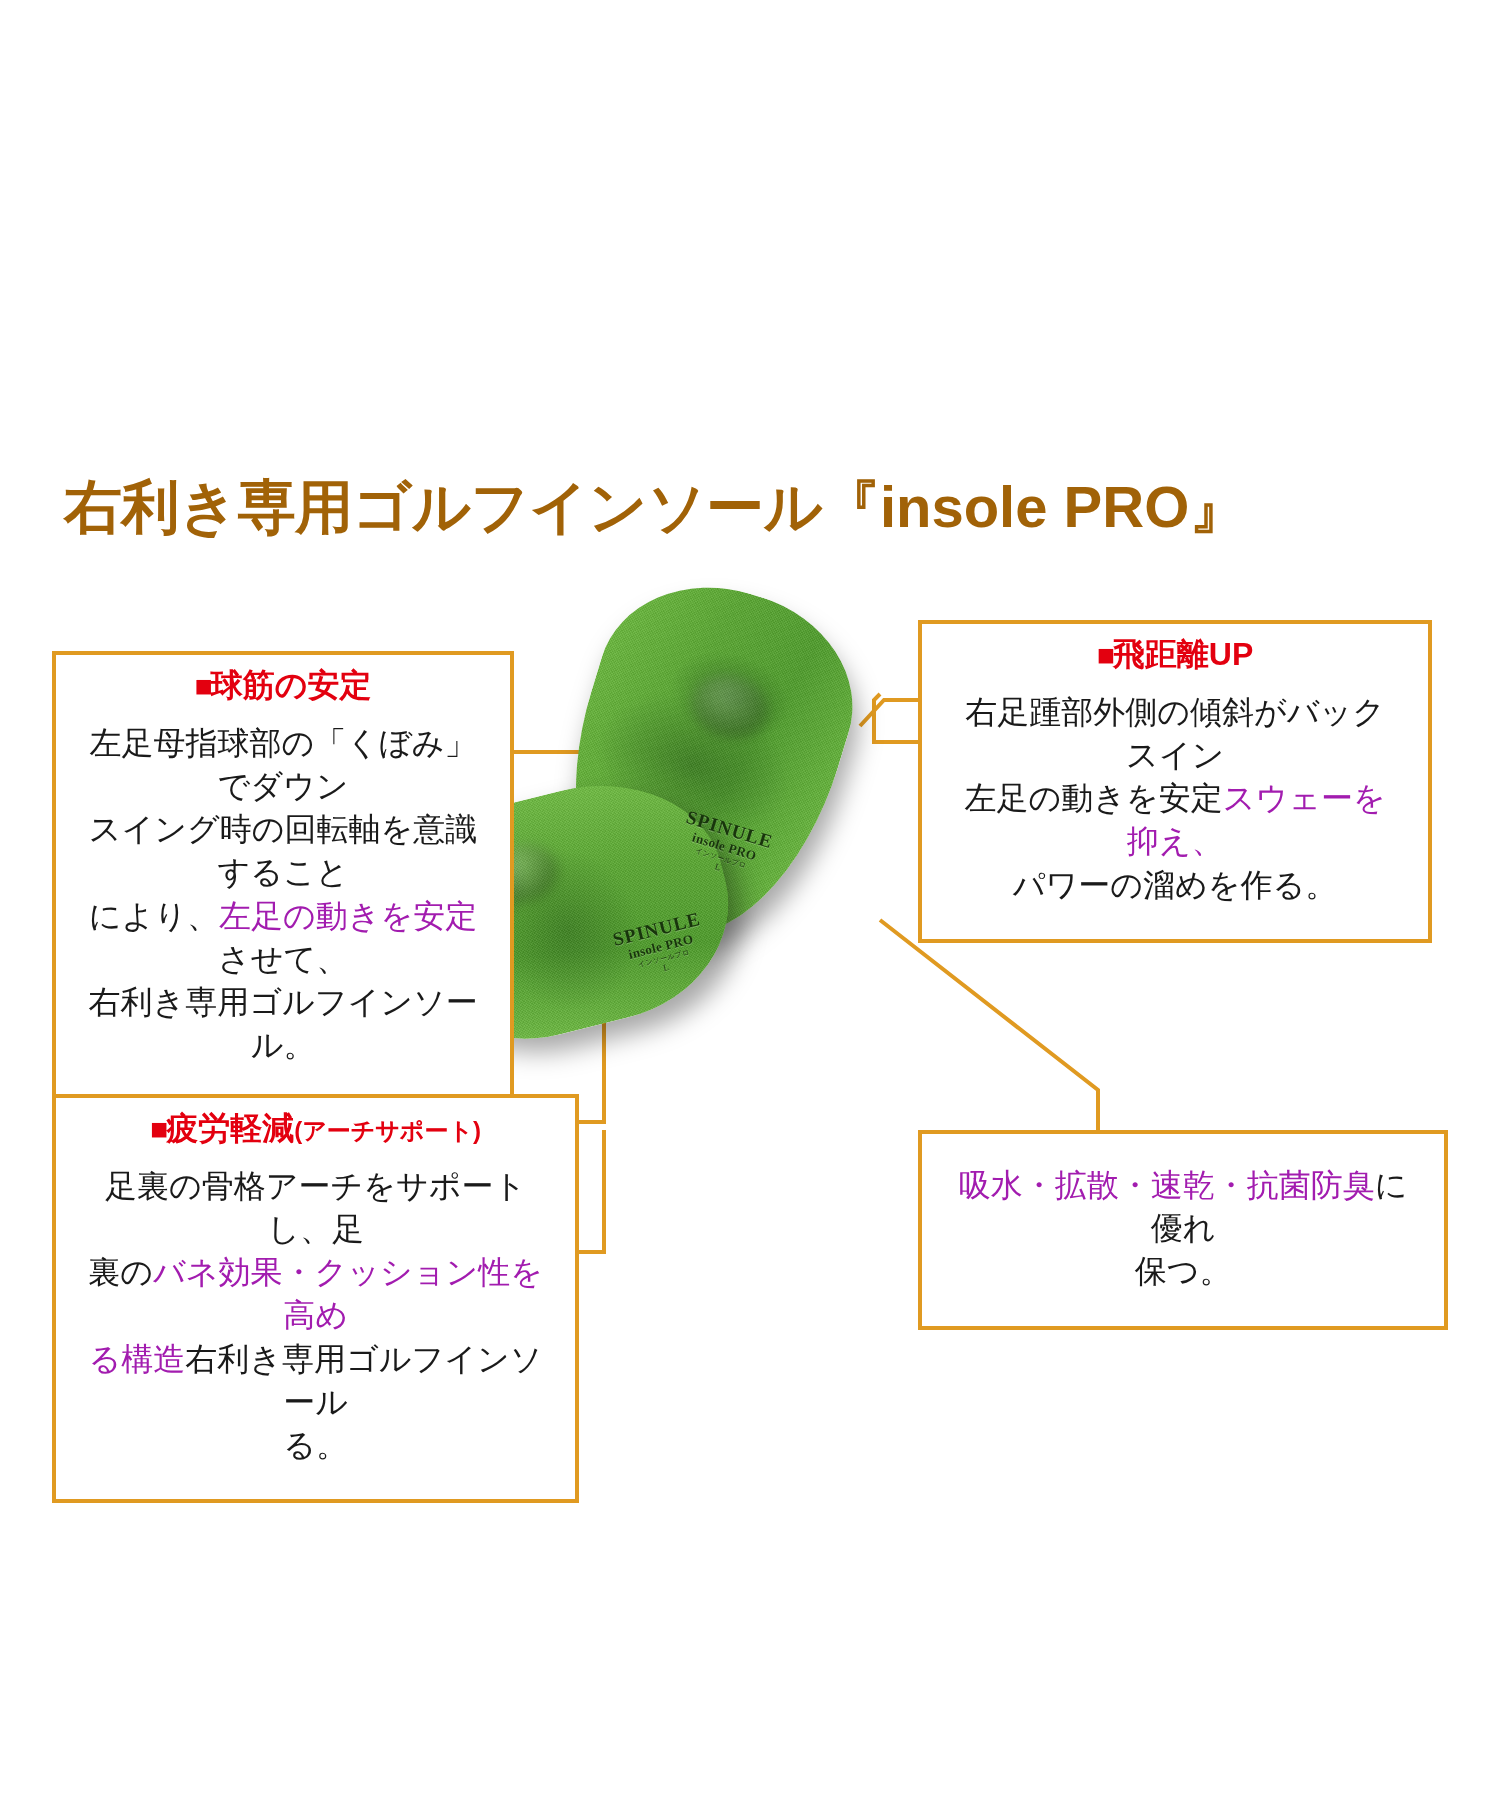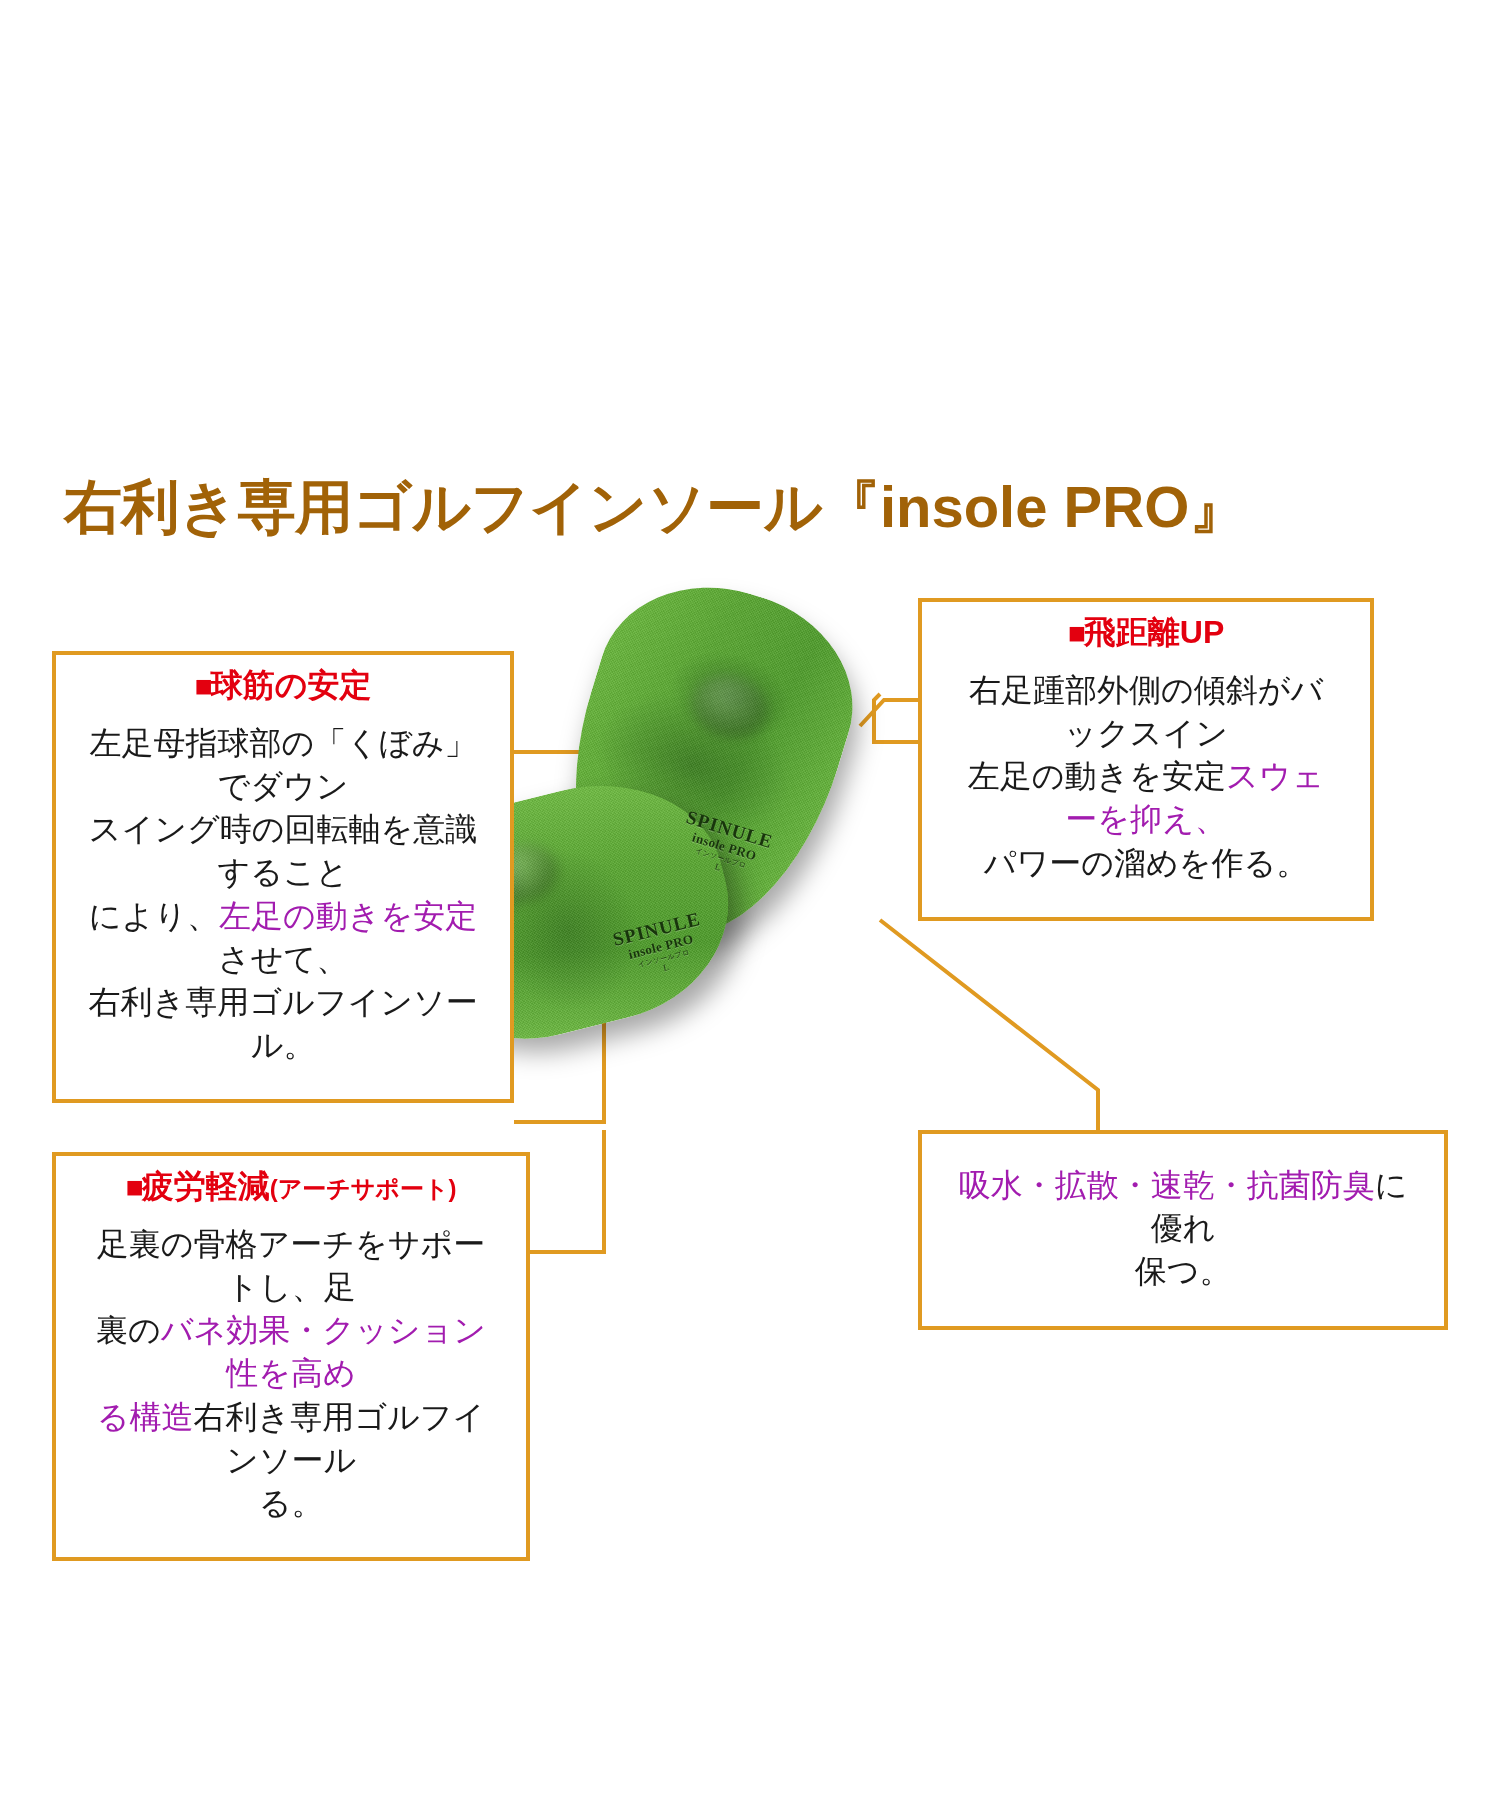--- a/index.html
+++ b/index.html
@@ -153,22 +153,22 @@
   .callout-body {
     color: #1a1a1a;
     font-size: 32px;
     line-height: 1.35;
     margin: 18px;
     text-align: center;
   }
   .callout-body .hl { color: #a21caf; }
 
   .c1 { left: 52px;  top: 651px;  width: 462px; }
-  .c2 { left: 918px; top: 598px;  width: 456px; }
-  .c3 { left: 52px;  top: 1152px; width: 478px; }
+  .c2 { left: 918px; top: 620px;  width: 514px; }
+  .c3 { left: 52px;  top: 1094px; width: 527px; }
   .c4 { left: 918px; top: 1130px; width: 530px; }
 
   
   .leader {
     position: absolute;
     left: 0;
     top: 0;
     width: 1500px;
     height: 1800px;
     pointer-events: none;

